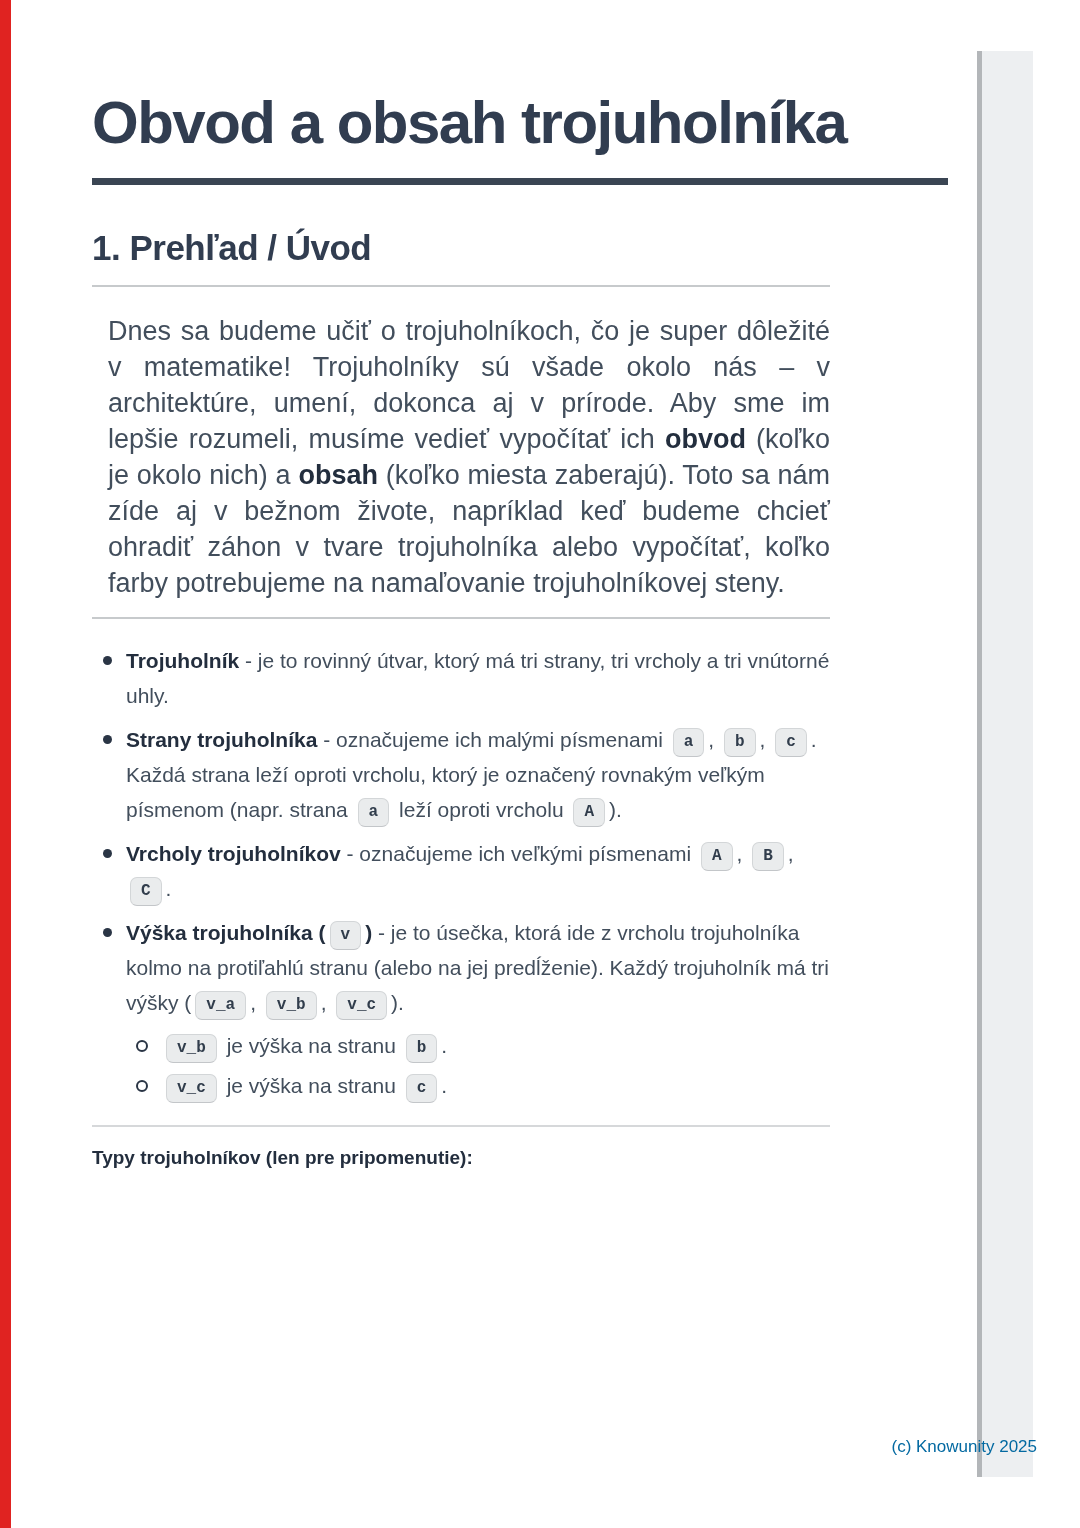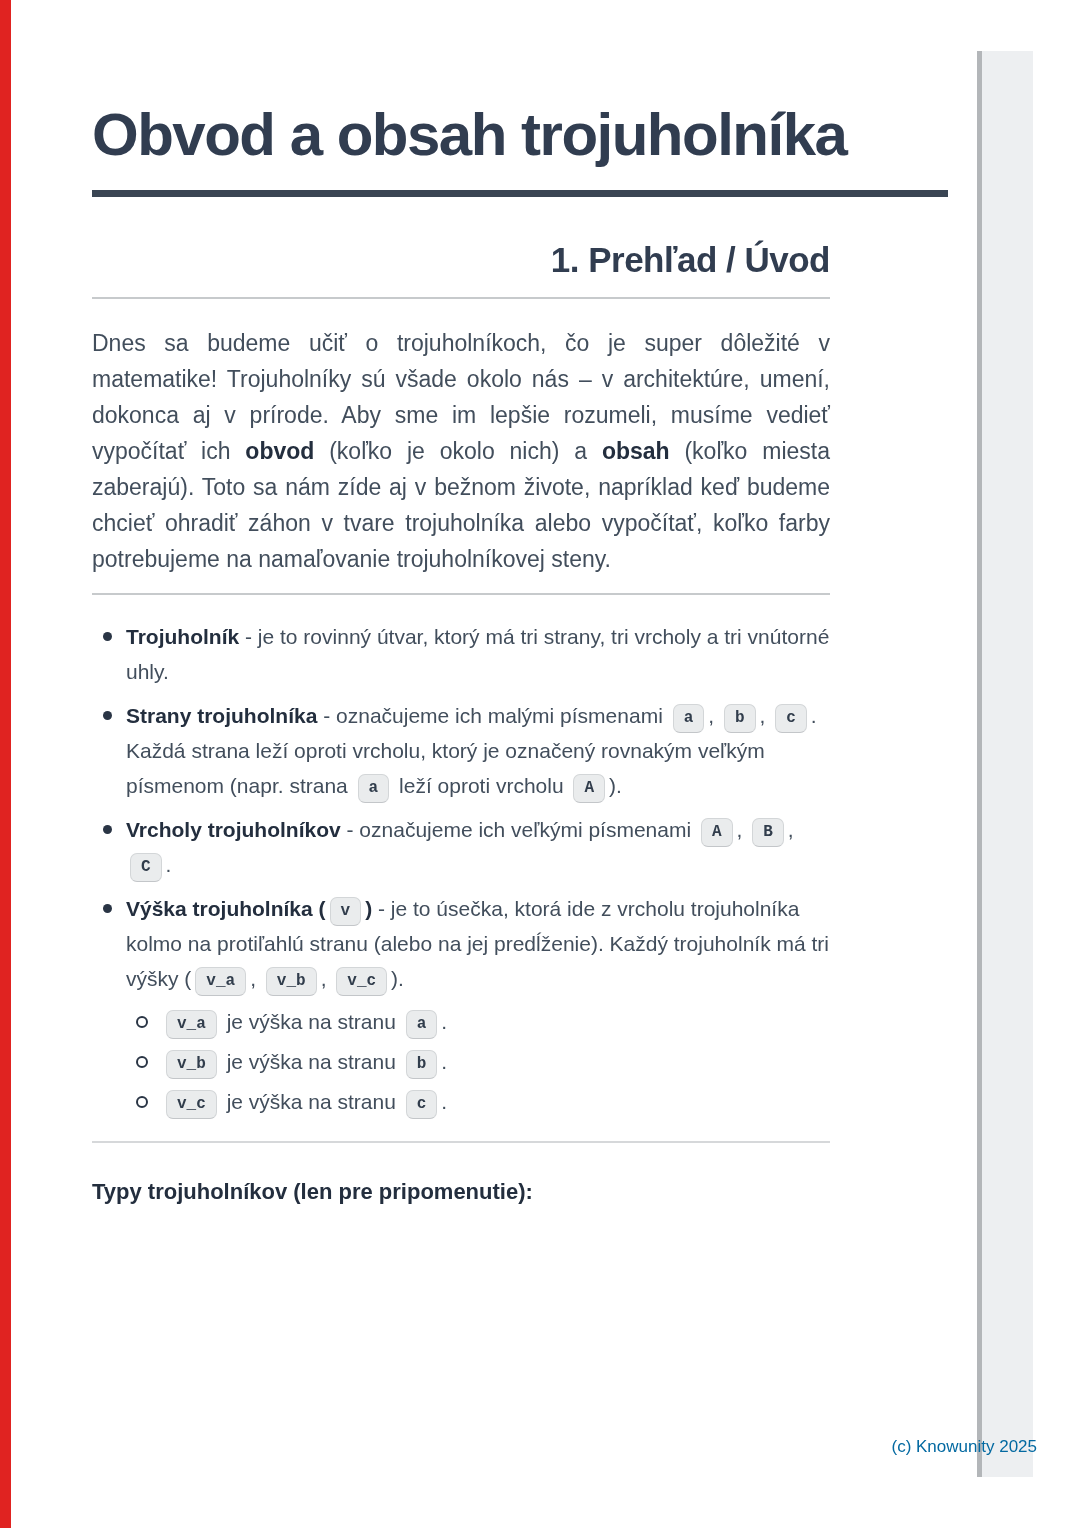--- a/index.html
+++ b/index.html
@@ -17,21 +17,21 @@
     background: #e02321;
   }
   .scroll-track {
     position: absolute; left: 977px; top: 51px;
     width: 56px; height: 1426px;
     background: #edeff1;
     border-left: 5px solid #b3b6b9;
     box-sizing: border-box;
   }
   .content {
-    position: absolute; left: 92px; top: 12px;
+    position: absolute; left: 92px; top: 0;
     width: 738px;
   }
   .page-title {
     margin: 90px 0 0 0;
     font-size: 60px;
     line-height: 66px;
     font-weight: bold;
     letter-spacing: -1.5px;
     color: #313d50;
     white-space: nowrap;
@@ -41,30 +41,29 @@
     background: #3a4553;
     margin-top: 22px;
   }
   .section-heading {
     margin: 42px 0 0 0;
     font-size: 35px;
     line-height: 42px;
     font-weight: bold;
     letter-spacing: -0.5px;
     color: #313d50;
-    text-align: right;
   }
   .section-rule {
     width: 738px; height: 2px;
     background: #c7cacc;
     margin-top: 16px;
   }
   .para {
-    margin: 26px 0 0 0;
-    font-size: 23px;
+    margin: 26px 0 0 16px;
+    font-size: 27px;
     line-height: 36px;
     text-align: justify;
     color: #424e5c;
   }
   strong { color: #232e3e; text-align: center; }
   .terms-list {
     list-style: none;
     margin: 24px 0 0 0;
     padding: 0 0 0 34px;
   }
@@ -117,22 +116,22 @@
     padding: 2px 10px 3px 10px;
     margin: 0 4px;
     vertical-align: 1px;
   }
   .section-divider {
     width: 738px; height: 2px;
     background: #d6d8da;
     margin-top: 22px;
   }
   .note-heading {
-    margin: 36px 0 0 0;
-    font-size: 22px;
+    margin: 20px 0 0 0;
+    font-size: 19px;
     font-weight: bold;
     color: #232e3e;
   }
   .footer-credit {
     position: absolute;
     top: 1437px; right: 43px;
     font-size: 17px;
     color: #0369a1;
     z-index: 2;
   }
@@ -153,21 +152,20 @@
 
   <div class="section-rule"></div>
 
   <ul class="terms-list">
     <li><strong>Trojuholník</strong><span> - je to rovinný útvar, ktorý má tri strany, tri vrcholy a tri vnútorné uhly.</span></li>
     <li><strong>Strany trojuholníka</strong><span> - označujeme ich malými písmenami </span><span class="code-badge">a</span><span>, </span><span class="code-badge">b</span><span>, </span><span class="code-badge">c</span><span>. Každá strana leží oproti vrcholu, ktorý je označený rovnakým veľkým písmenom (napr. strana </span><span class="code-badge">a</span><span> leží oproti vrcholu </span><span class="code-badge">A</span><span>).</span></li>
     <li><strong>Vrcholy trojuholníkov</strong><span> - označujeme ich veľkými písmenami </span><span class="code-badge">A</span><span>, </span><span class="code-badge">B</span><span>, </span><span class="code-badge">C</span><span>.</span></li>
     <li>
       <span><strong>Výška trojuholníka (</strong><span class="code-badge">v</span><strong>)</strong><span> - je to úsečka, ktorá ide z vrcholu trojuholníka kolmo na protiľahlú stranu (alebo na jej predĺženie). Každý trojuholník má tri výšky (</span><span class="code-badge">v_a</span><span>, </span><span class="code-badge">v_b</span><span>, </span><span class="code-badge">v_c</span><span>).</span></span>
       <ul class="sub-list">
-        <li><span class="code-badge">v_a</span><span> je výška na stranu </span><span class="code-badge">a</span><span>.</span></li>
         <li><span class="code-badge">v_b</span><span> je výška na stranu </span><span class="code-badge">b</span><span>.</span></li>
         <li><span class="code-badge">v_c</span><span> je výška na stranu </span><span class="code-badge">c</span><span>.</span></li>
       </ul>
     </li>
   </ul>
 
   <div class="section-divider"></div>
   <p class="note-heading">Typy trojuholníkov (len pre pripomenutie):</p>
 </div>
 

